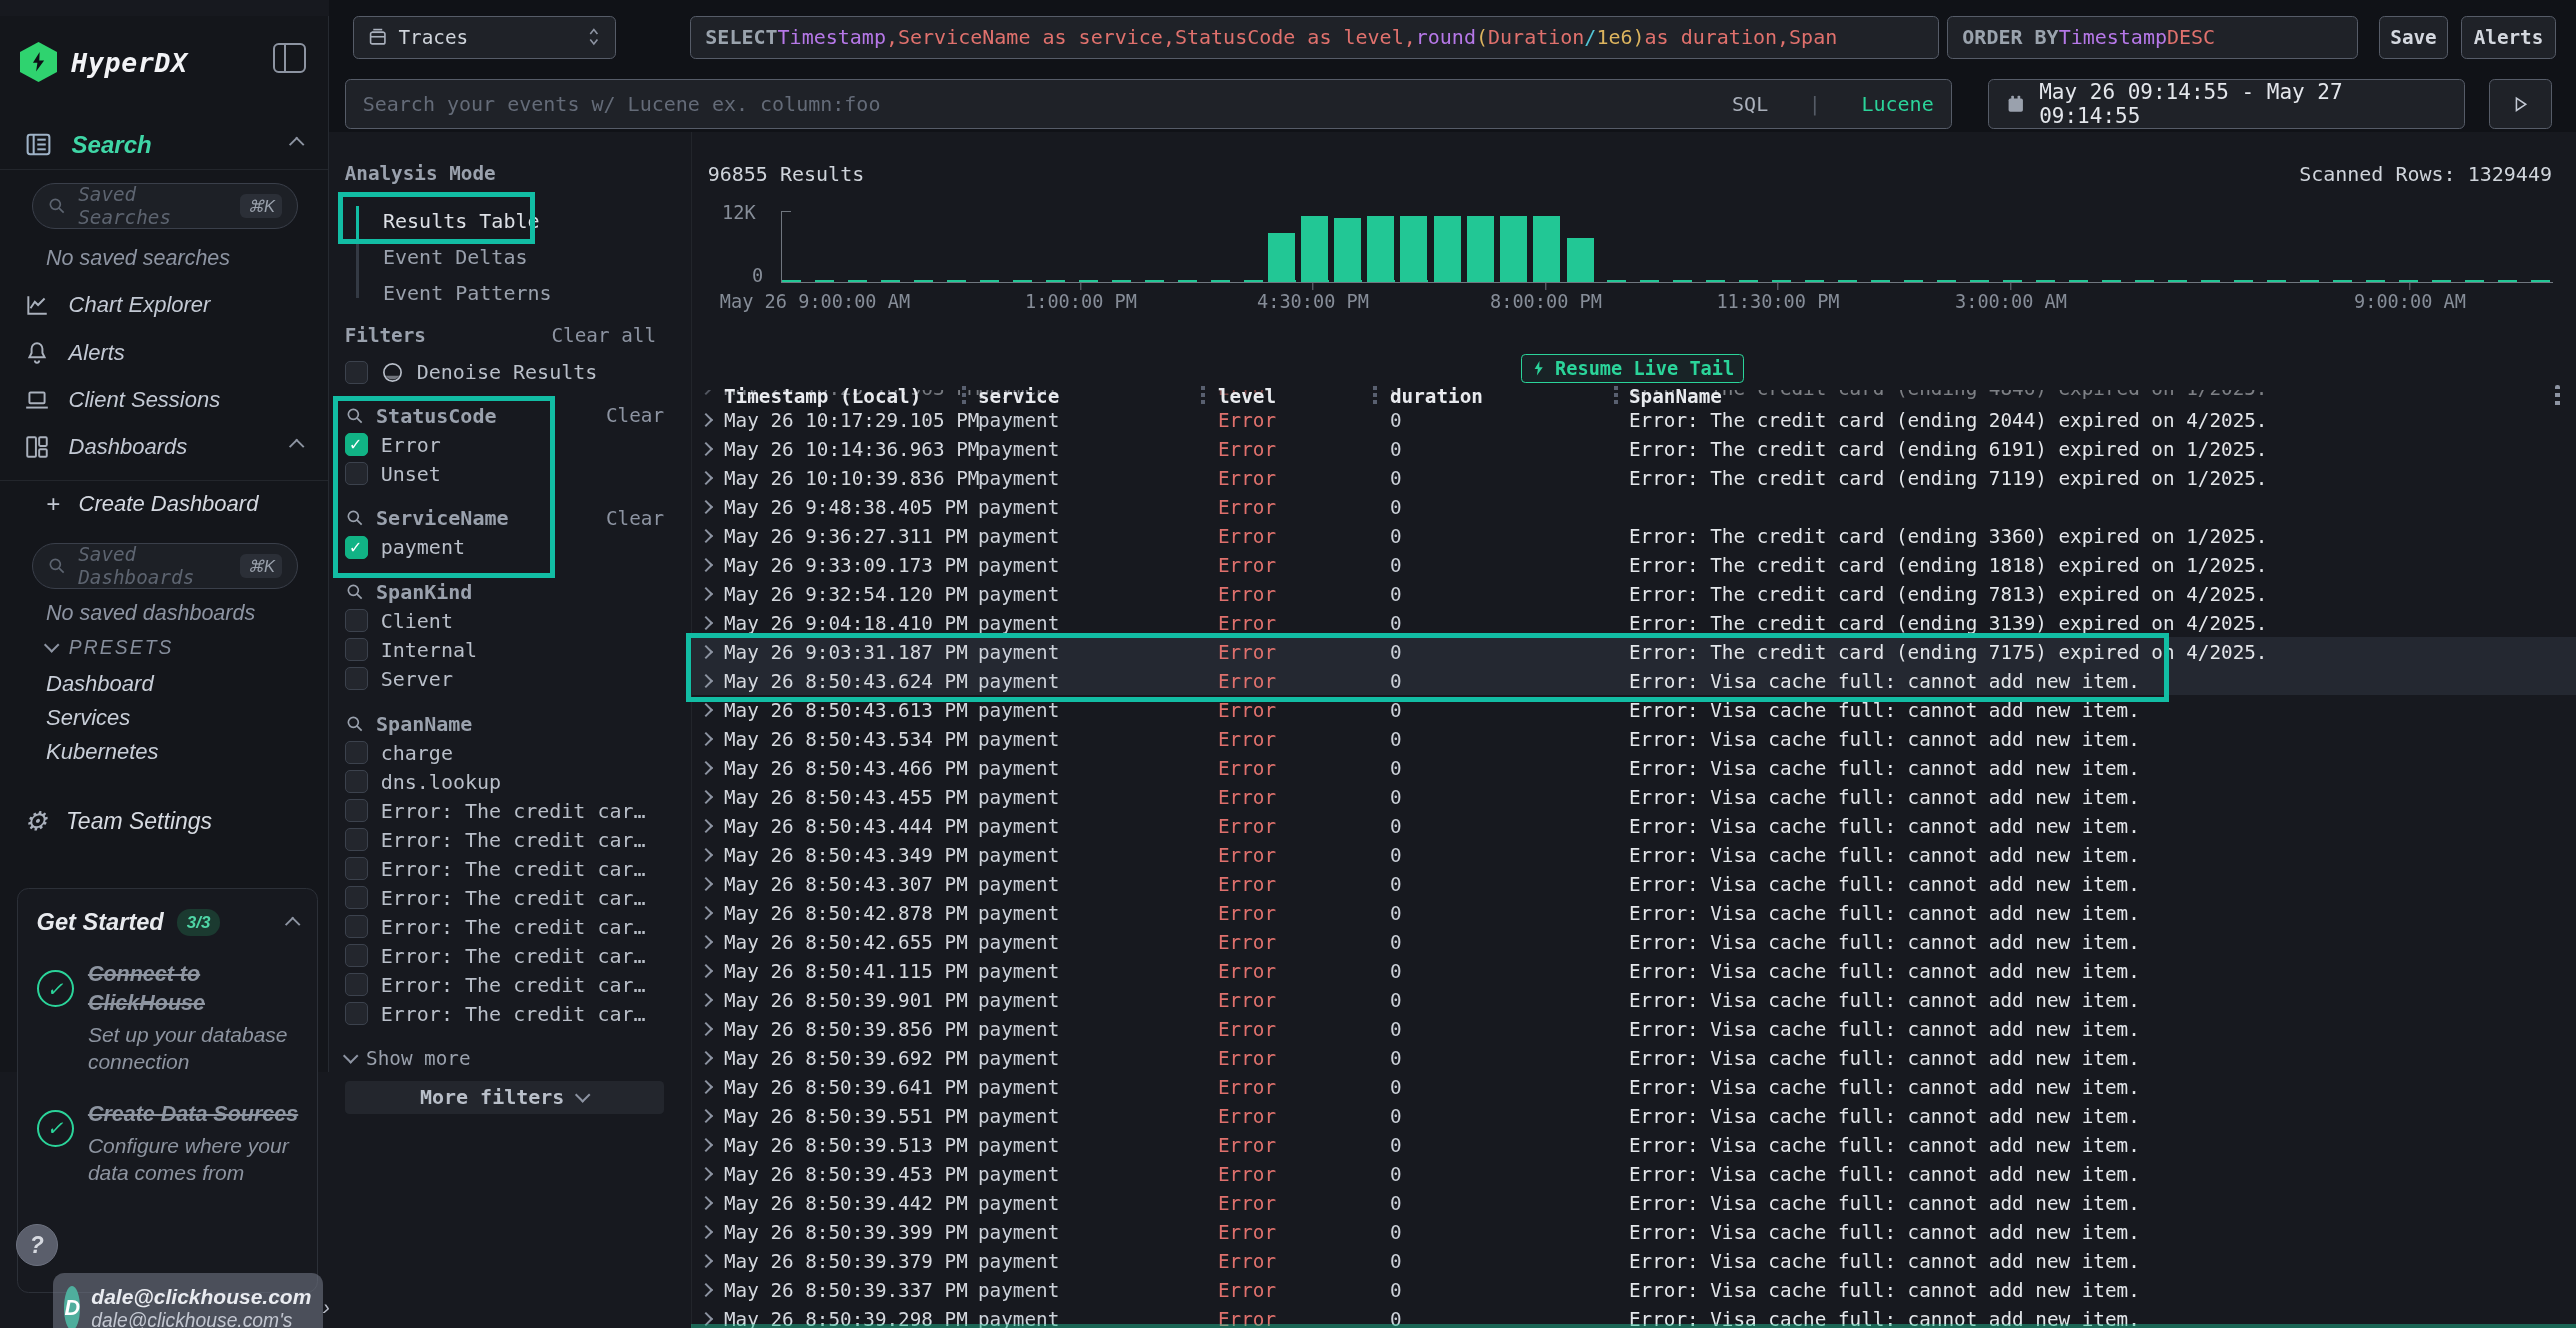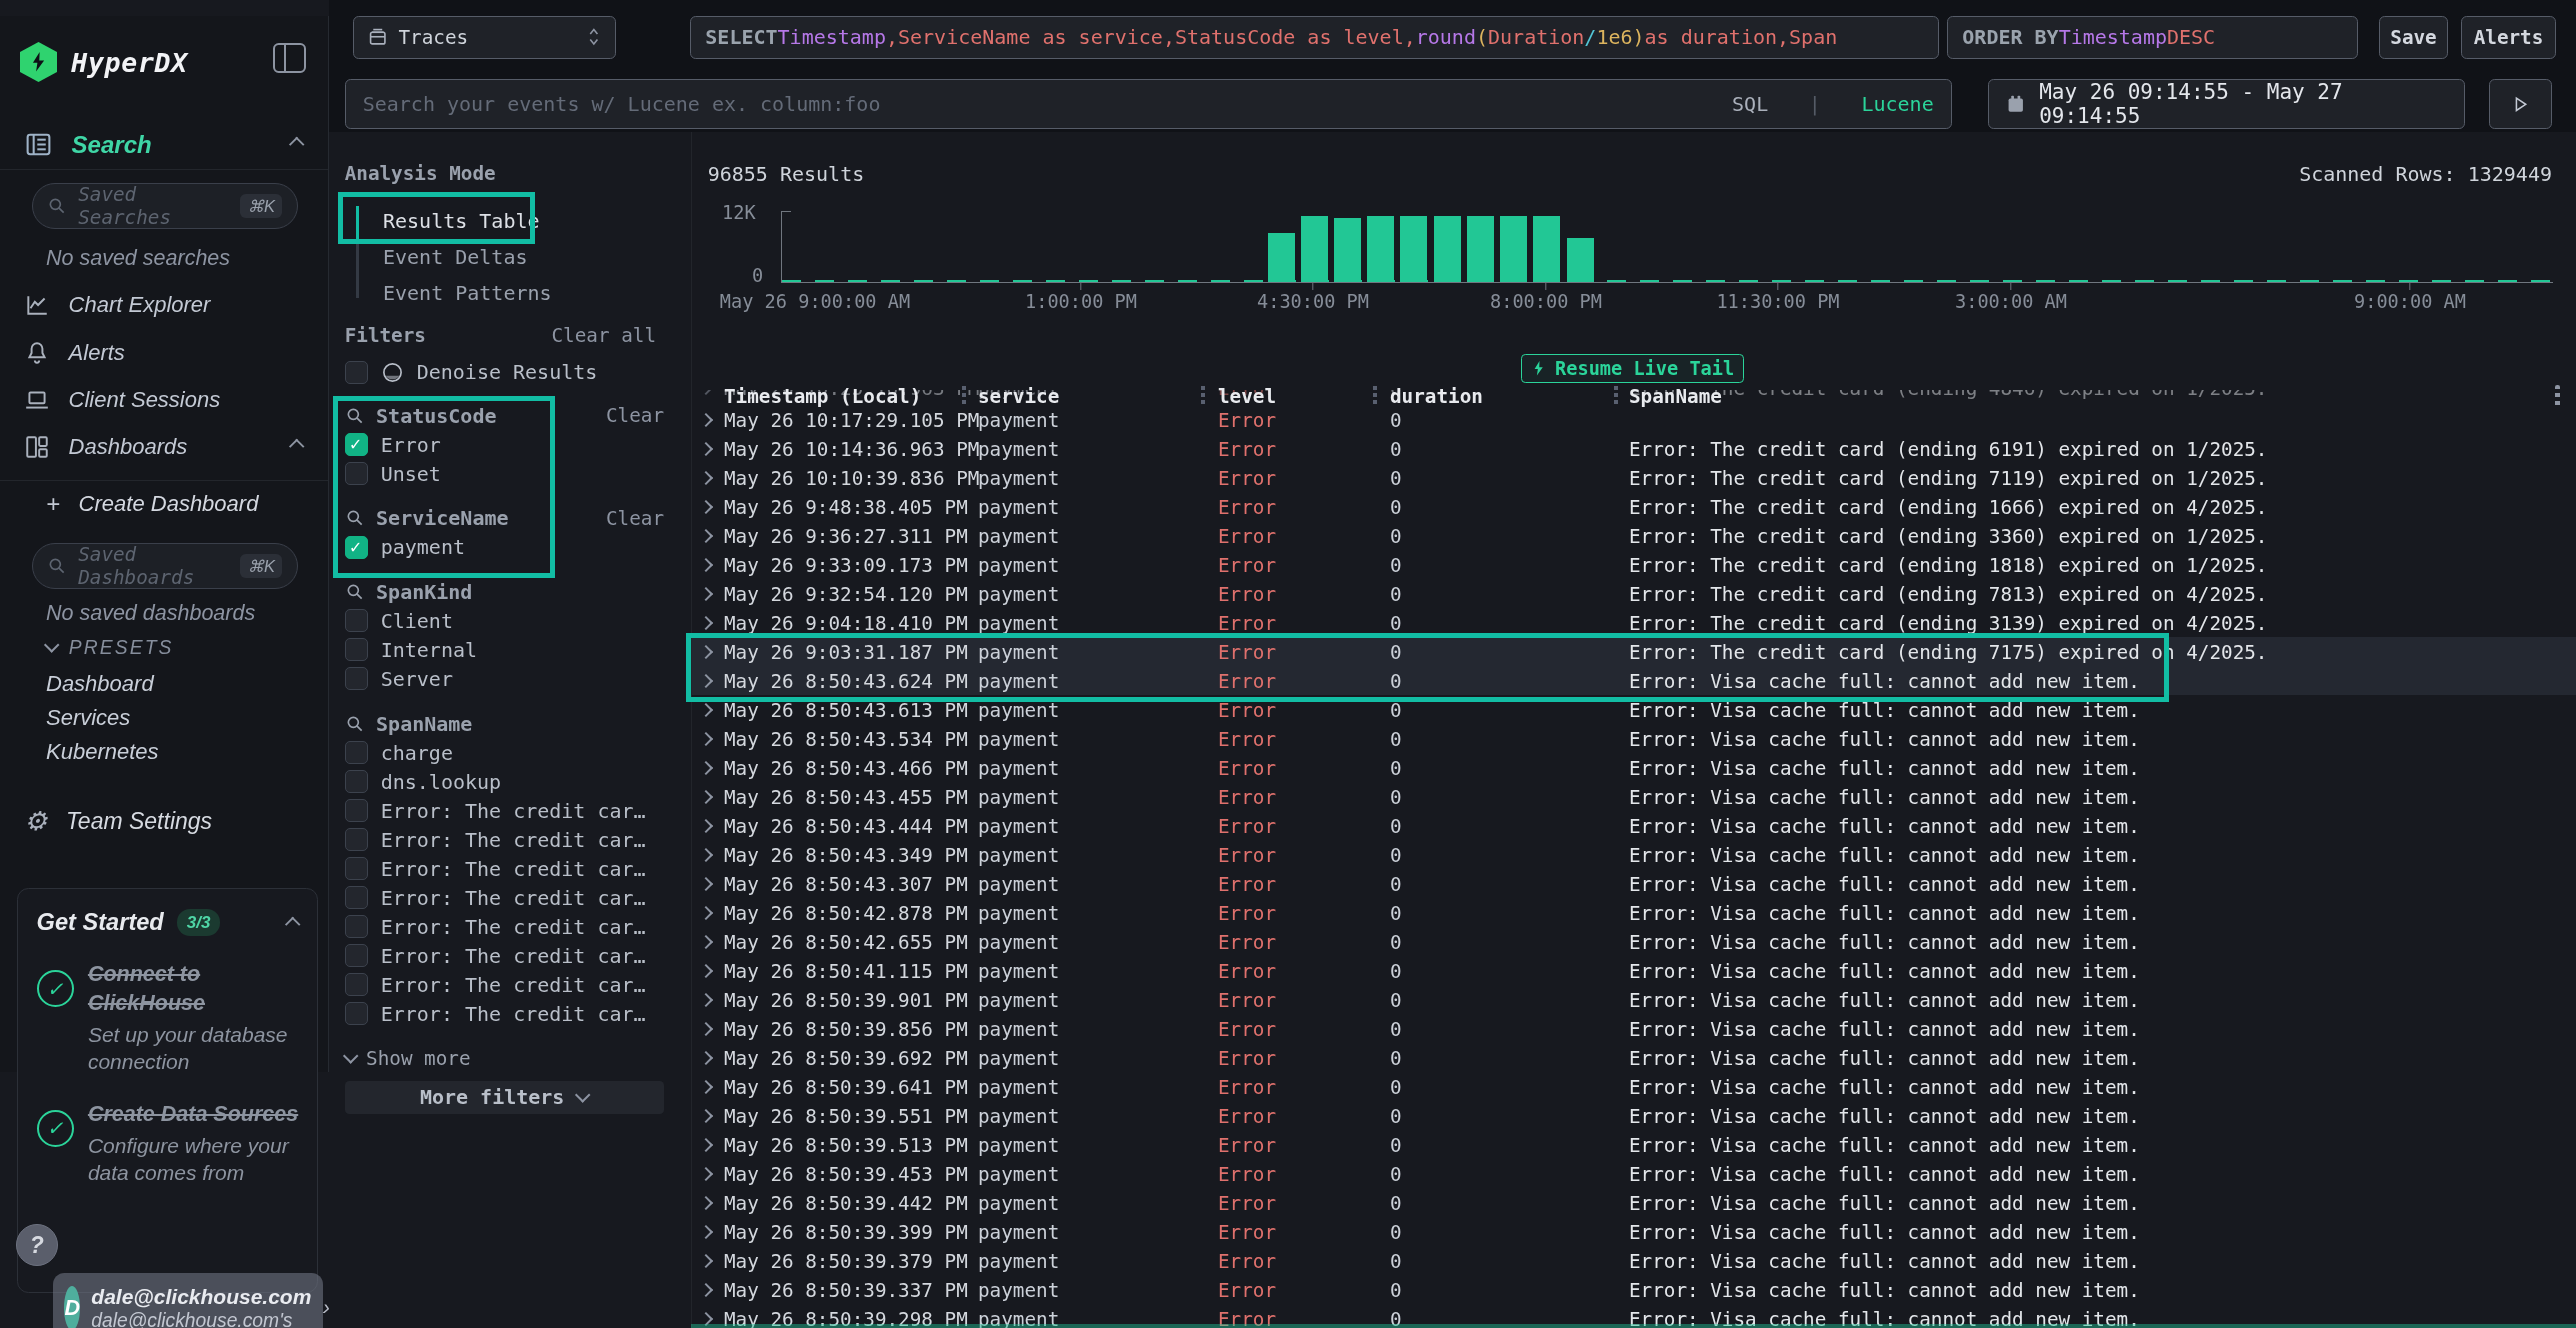--- a/index.html
+++ b/index.html
@@ -558,20 +558,21 @@
     <span class="c-span">Error: The credit card (ending 4846) expired on 1/2025.</span>
         </div>
       </div>
     <div class="rows" id="rows">
         <div class="trow ">
     <span class="c-chev"></span>
     <span class="c-ts">May 26 10:17:29.105 PM</span>
     <span class="c-svc">payment</span>
     <span class="c-lvl">Error</span>
     <span class="c-dur">0</span>
+    <span class="c-span">Error: The credit card (ending 2044) expired on 4/2025.</span>
         </div>
         <div class="trow ">
     <span class="c-chev"></span>
     <span class="c-ts">May 26 10:14:36.963 PM</span>
     <span class="c-svc">payment</span>
     <span class="c-lvl">Error</span>
     <span class="c-dur">0</span>
     <span class="c-span">Error: The credit card (ending 6191) expired on 1/2025.</span>
         </div>
         <div class="trow ">
@@ -581,21 +582,20 @@
     <span class="c-lvl">Error</span>
     <span class="c-dur">0</span>
     <span class="c-span">Error: The credit card (ending 7119) expired on 1/2025.</span>
         </div>
         <div class="trow ">
     <span class="c-chev"></span>
     <span class="c-ts">May 26 9:48:38.405 PM</span>
     <span class="c-svc">payment</span>
     <span class="c-lvl">Error</span>
     <span class="c-dur">0</span>
-    <span class="c-span">Error: The credit card (ending 1666) expired on 4/2025.</span>
         </div>
         <div class="trow ">
     <span class="c-chev"></span>
     <span class="c-ts">May 26 9:36:27.311 PM</span>
     <span class="c-svc">payment</span>
     <span class="c-lvl">Error</span>
     <span class="c-dur">0</span>
     <span class="c-span">Error: The credit card (ending 3360) expired on 1/2025.</span>
         </div>
         <div class="trow ">

